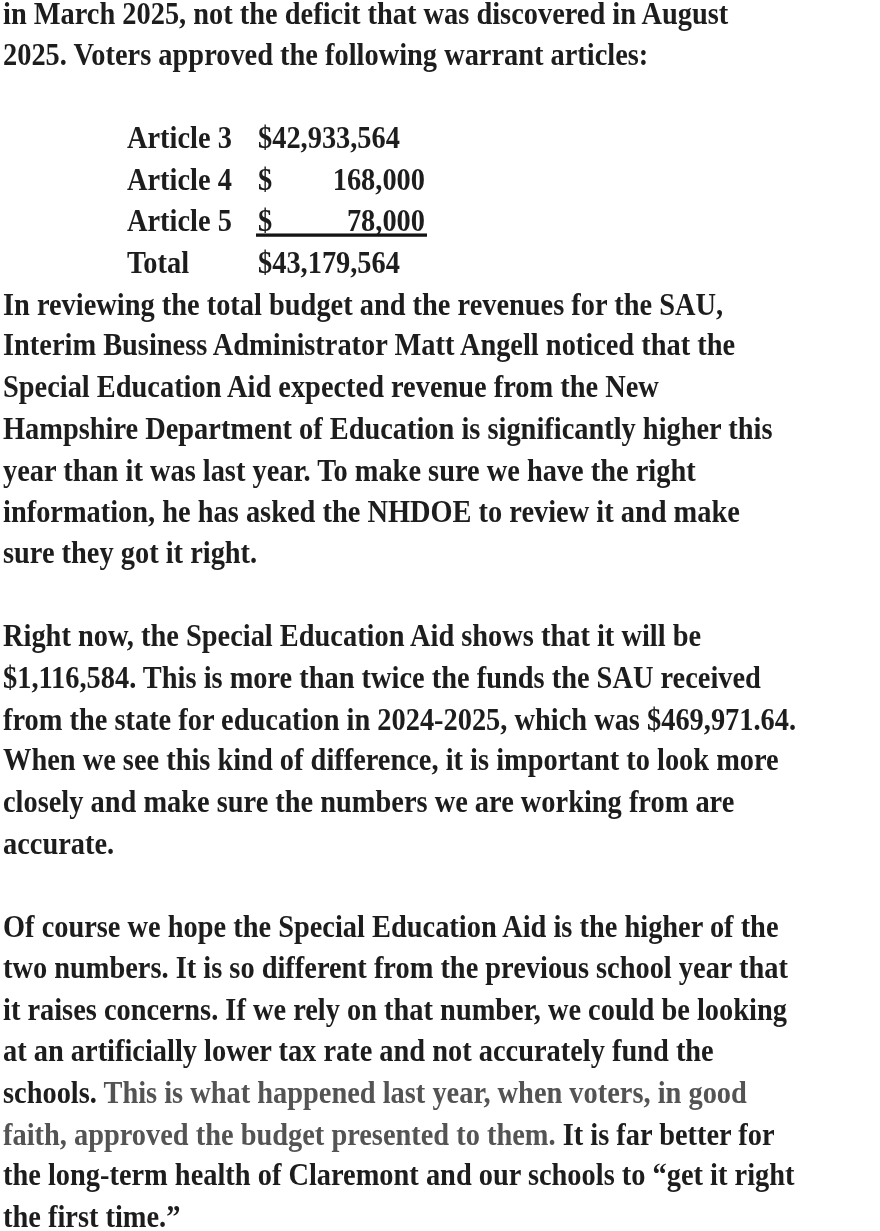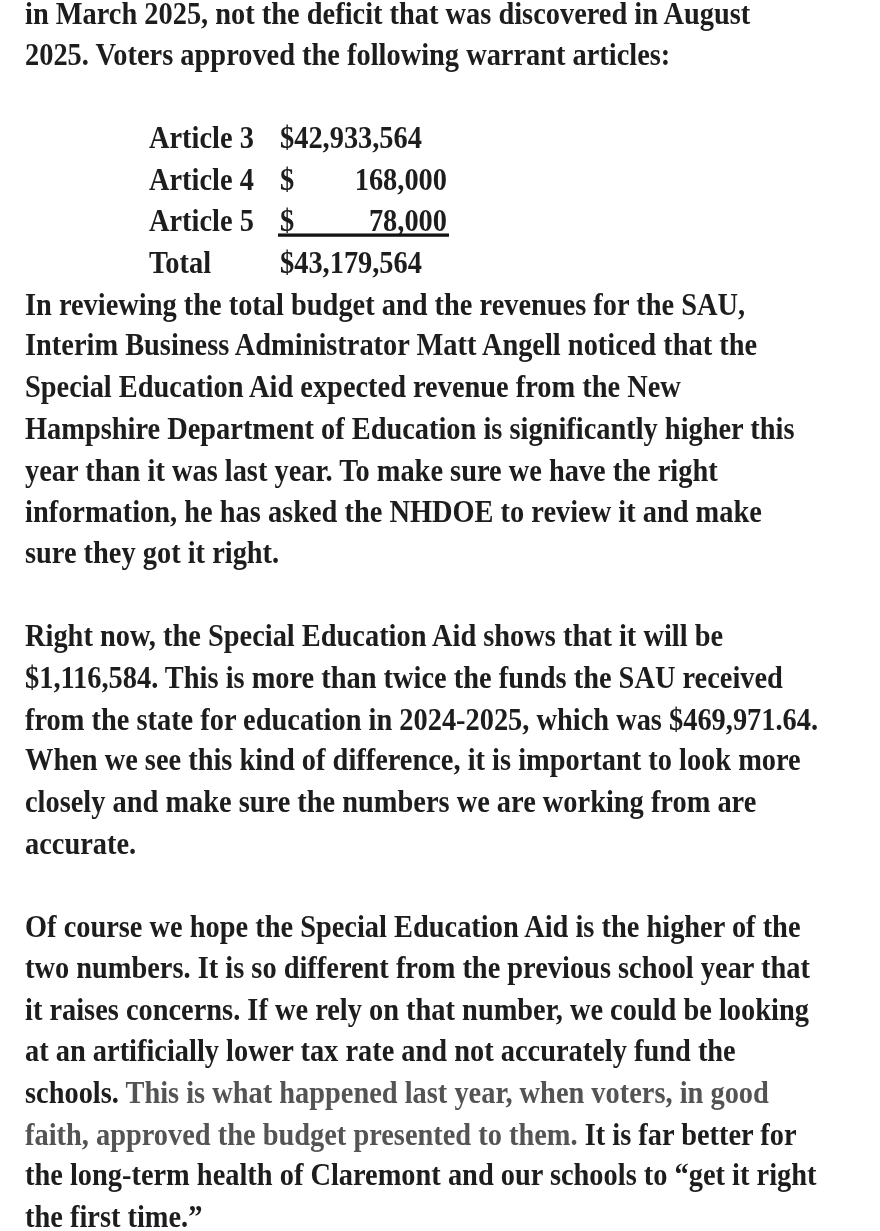--- a/index.html
+++ b/index.html
@@ -14,21 +14,20 @@
     width: 880px;
     height: 1231px;
     background: var(--page-bg);
     overflow: hidden;
   }
   .page {
     width: 880px;
     height: 1231px;
     overflow: hidden;
     background: var(--page-bg);
-    padding-left: 22px;
   }
   
   .scale-wrap {
     transform: scaleY(1.098);
     transform-origin: 0 0;
   }
   .content {
     font-family: "Liberation Serif", "DejaVu Serif", serif;
     font-weight: 700;
     font-size: 28.4px;

